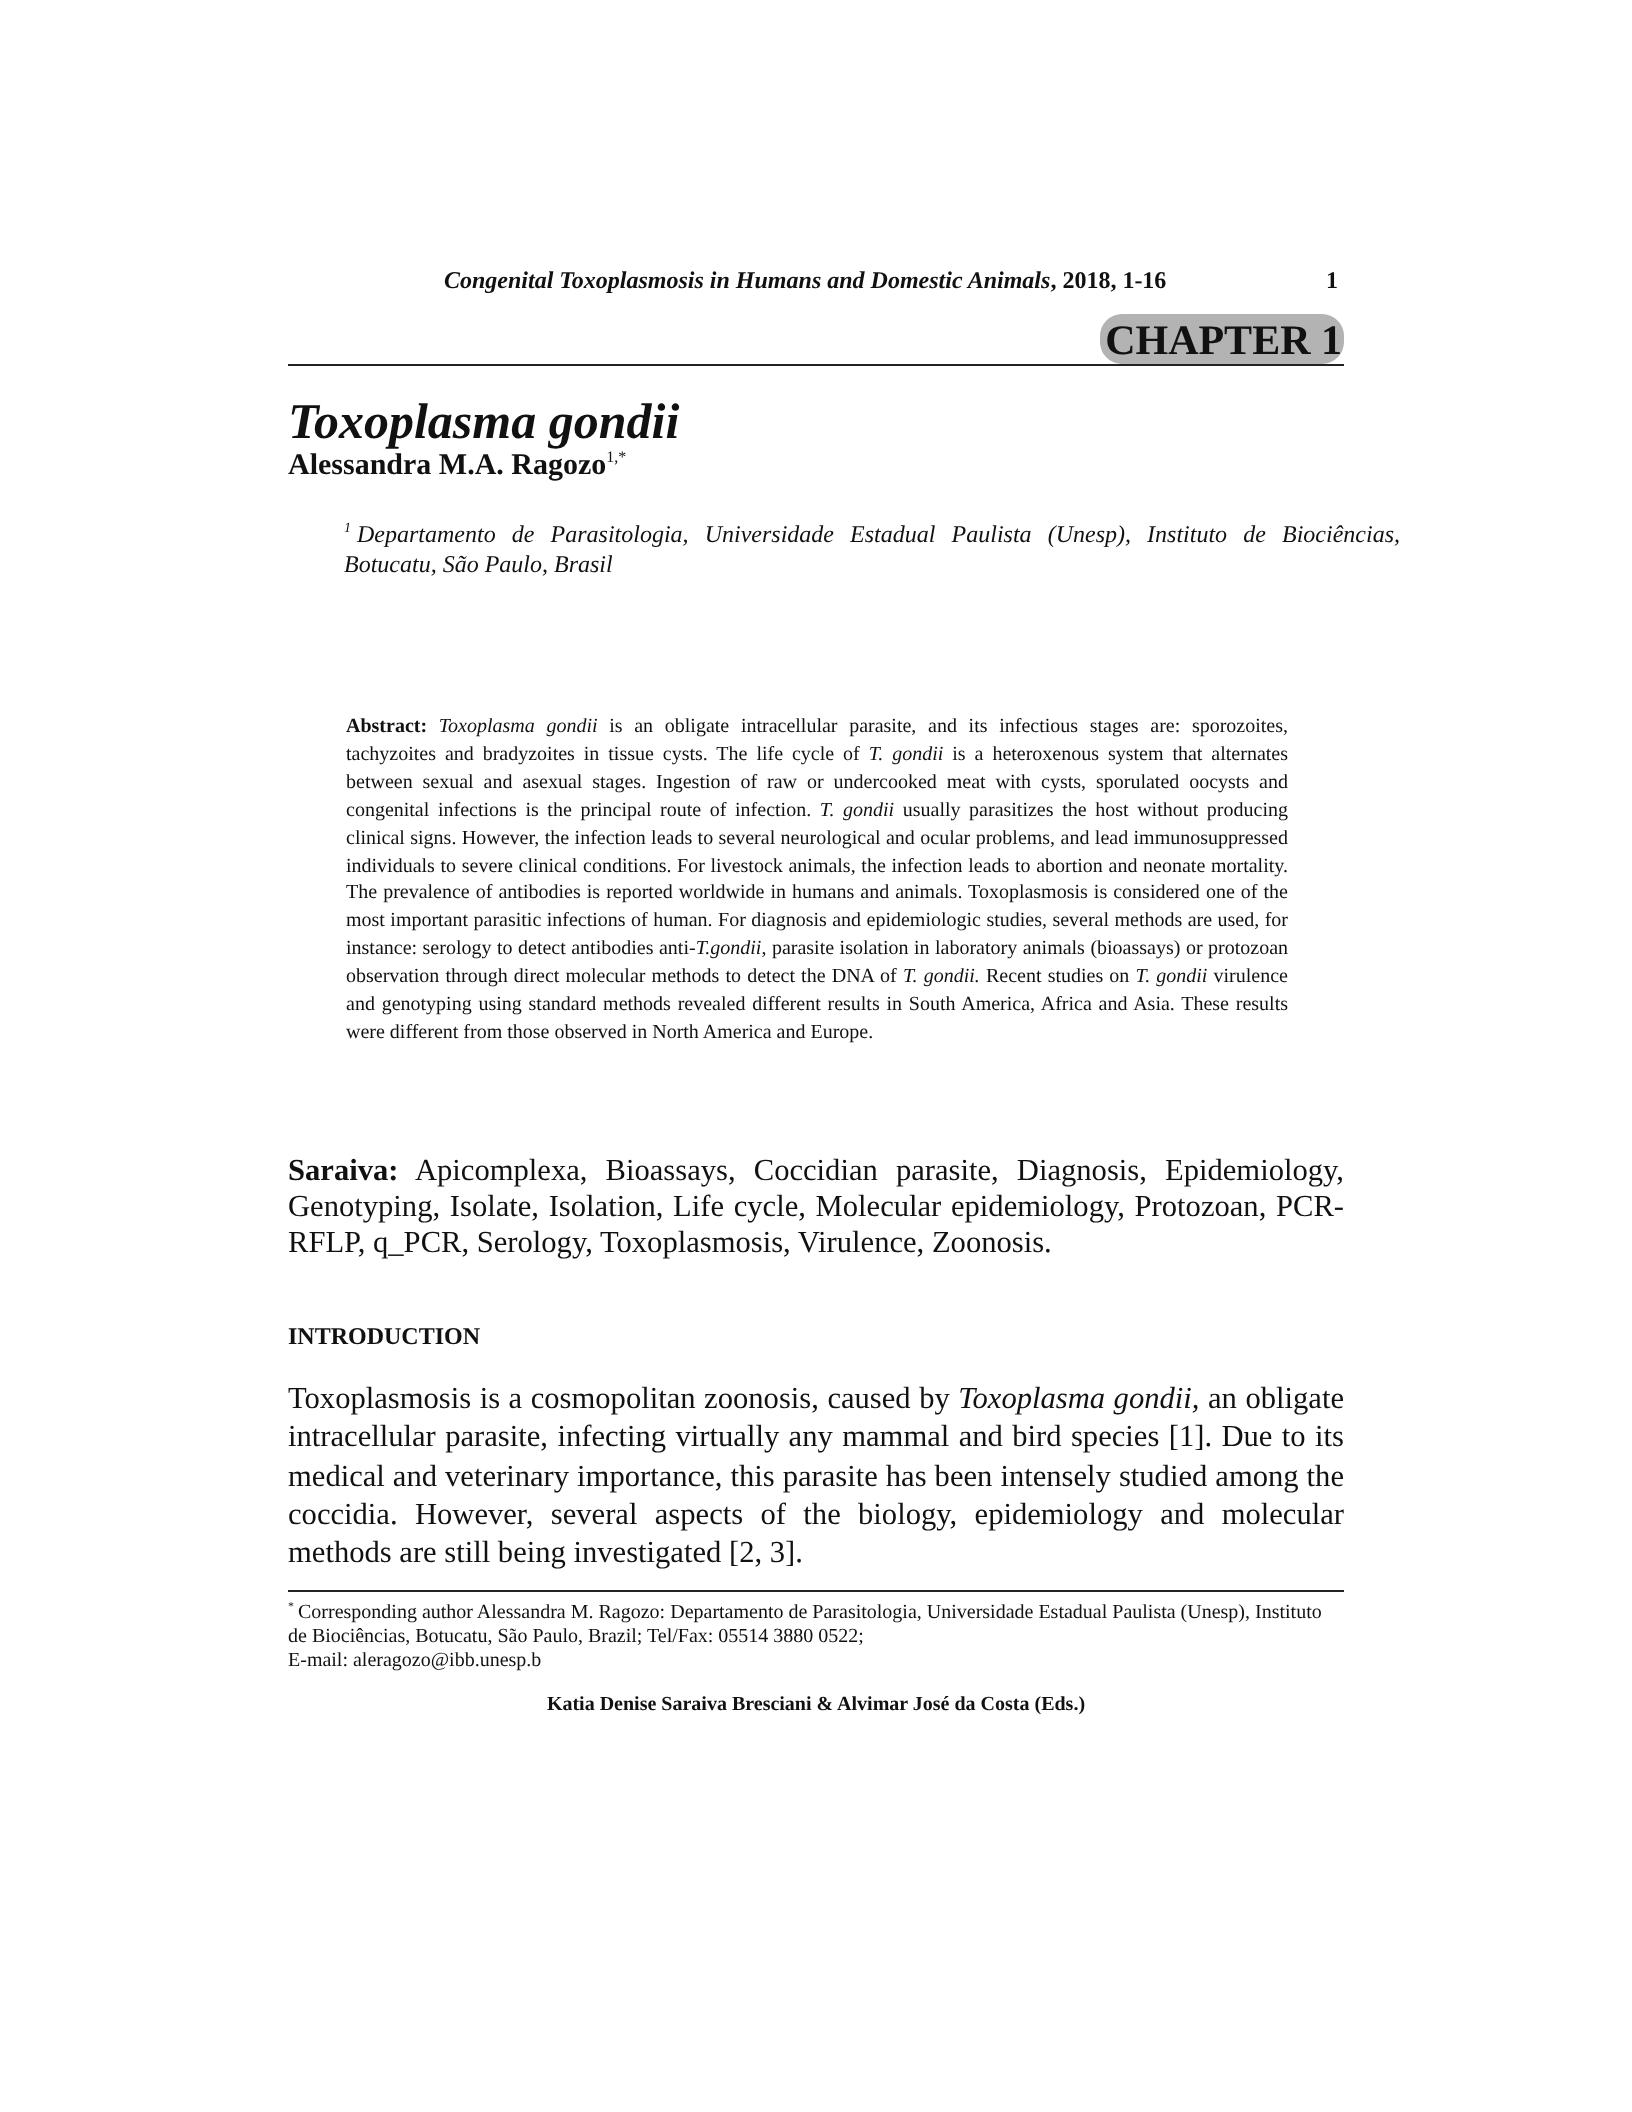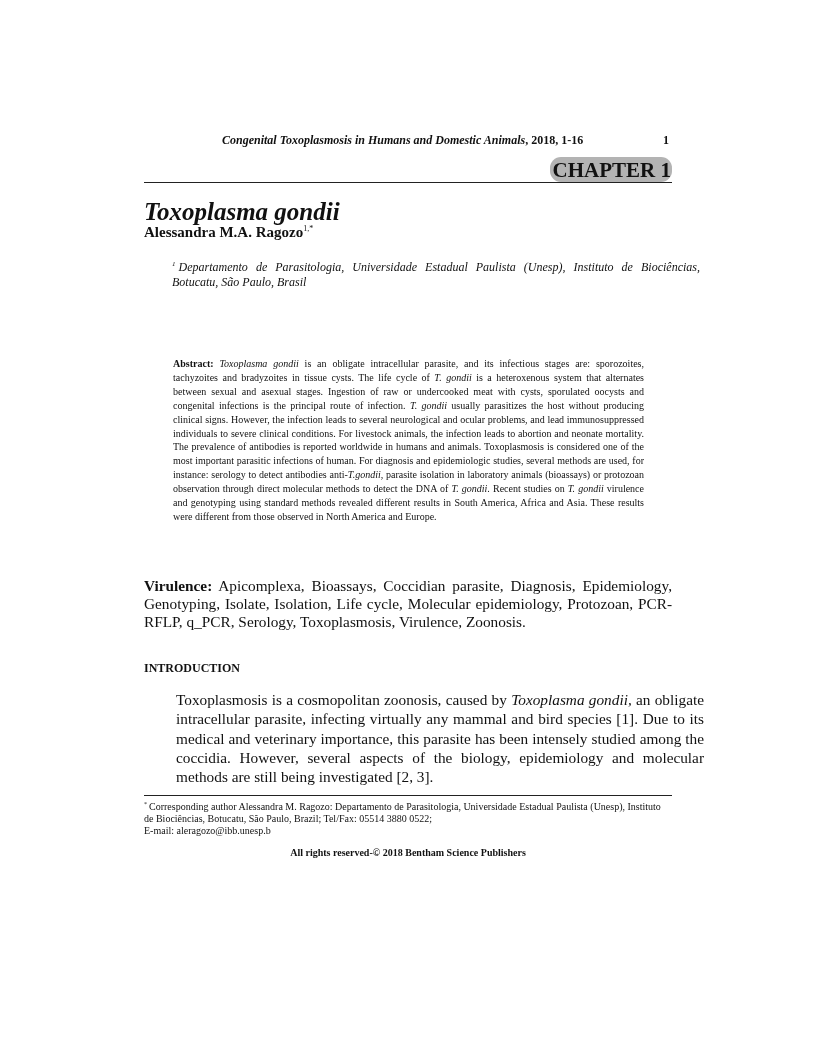--- a/index.html
+++ b/index.html
@@ -21,21 +21,21 @@
   .affil { position: absolute; top: 257px; left: 0; width: 528px; font-size: 12px; font-style: italic;
            text-align: justify; line-height: 15px; margin-left: 28px; }
   .affil sup { font-size: 7px; vertical-align: 5px; margin-right: 3px; }
   .abstract { position: absolute; top: 317px; left: 29px; width: 471px; font-size: 10px;
               line-height: 13.9px; text-align: justify; margin-top: 40px; }
   .abstract b { font-weight: bold; }
   .keywords { position: absolute; top: 577px; left: 0; width: 528px; font-size: 15.3px; line-height: 18.2px;
               text-align: justify; }
   .section-heading { position: absolute; top: 661px; left: 0; font-size: 12px; font-weight: bold; margin: 0; }
   .intro { position: absolute; top: 690px; left: 0; width: 528px; font-size: 15.3px; line-height: 19.3px;
-           text-align: justify; margin-left: 32px; }
+           text-align: justify; }
   .fn-rule { position: absolute; top: 795px; left: 0; width: 528px; height: 1px; background: #222; }
   .footnote { position: absolute; top: 798px; left: 0; width: 528px; font-size: 10px; line-height: 12px; }
   .footnote sup { font-size: 6px; vertical-align: 4px; margin-right: 2px; }
   .footnote b { font-weight: normal; }
   .publisher { position: absolute; top: 847px; left: 0; width: 528px; text-align: center; font-size: 10px;
                font-weight: bold; line-height: 12px; }
   i { font-style: italic; }
 </style>
 </head>
 <body>
@@ -59,32 +59,32 @@
   <div class="affil">
     <sup>1</sup><span>Departamento de Parasitologia, Universidade Estadual Paulista (Unesp), Instituto de Biociências, Botucatu, São Paulo, Brasil</span>
   </div>
 
   <div class="abstract">
     <b>Abstract:</b>
     <span id="abstract-body"><i>Toxoplasma gondii</i><span> is an obligate intracellular parasite, and its infectious stages  are: sporozoites, tachyzoites  and bradyzoites  in tissue  cysts. The life  cycle of </span><i>T. gondii</i><span> is a heteroxenous system that alternates between sexual and asexual stages. Ingestion of raw or undercooked meat with cysts, sporulated oocysts and congenital infections is the principal route of infection. </span><i>T. gondii</i><span> usually parasitizes the host without producing clinical signs. However, the infection leads to several neurological and ocular problems, and lead immunosuppressed individuals to severe clinical conditions. For livestock animals, the infection leads to abortion and neonate mortality. The prevalence of antibodies is reported worldwide in humans and animals. Toxoplasmosis is considered one of the most important parasitic infections of human. For diagnosis and epidemiologic studies, several methods are used, for instance: serology to detect antibodies anti-</span><i>T.gondii</i><span>, parasite isolation in laboratory animals (bioassays) or protozoan observation through direct molecular methods to detect the DNA of </span><i>T. gondii.</i><span> Recent studies on </span><i>T. gondii</i><span> virulence and genotyping using standard methods revealed different results in South America, Africa and Asia. These results were different from those observed in North America and Europe.</span></span>
   </div>
 
   <div class="keywords">
-    <b>Virulence:</b>
+    <b>Saraiva:</b>
     <span>Apicomplexa, Bioassays, Coccidian parasite, Diagnosis, Epidemiology, Genotyping, Isolate, Isolation, Life cycle, Molecular epidemiology, Protozoan, PCR-RFLP, q_PCR, Serology, Toxoplasmosis, Virulence, Zoonosis.</span>
   </div>
 
   <h2 class="section-heading">INTRODUCTION</h2>
 
   <div class="intro" id="intro-body"><span>Toxoplasmosis is a cosmopolitan zoonosis, caused by </span><i>Toxoplasma gondii,</i><span> an obligate intracellular parasite, infecting virtually any mammal and bird species [1]. Due to its medical and veterinary importance, this parasite has been intensely studied among the coccidia. However, several aspects of the biology, epidemiology and molecular methods are still being investigated [2, 3].</span></div>
 
   <div class="fn-rule"></div>
 
   <div class="footnote">
     <sup>*</sup><b>Corresponding author Alessandra M. Ragozo:</b><span> Departamento de Parasitologia, Universidade Estadual Paulista (Unesp), Instituto de Biociências, Botucatu, São Paulo, Brazil; Tel/Fax: 05514 3880 0522;</span><br>
     <span>E-mail: aleragozo@ibb.unesp.b</span>
   </div>
 
   <div class="publisher">
-    <div>All rights reserved-© 2018 Bentham Science Publishers</div>
+    <div>Katia Denise Saraiva Bresciani &amp; Alvimar José da Costa (Eds.)</div>
   </div>
 
 </div>
 
 </body></html>

